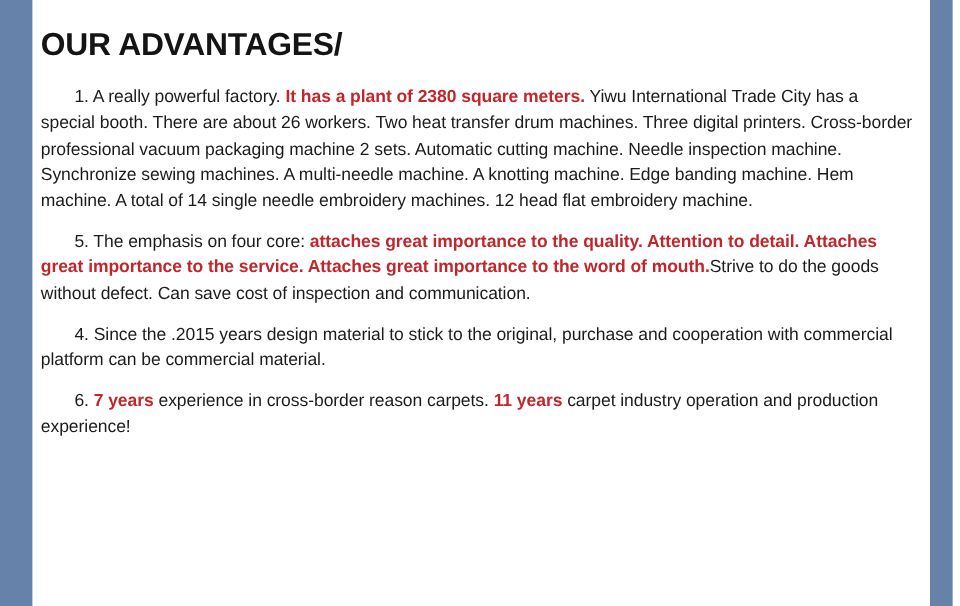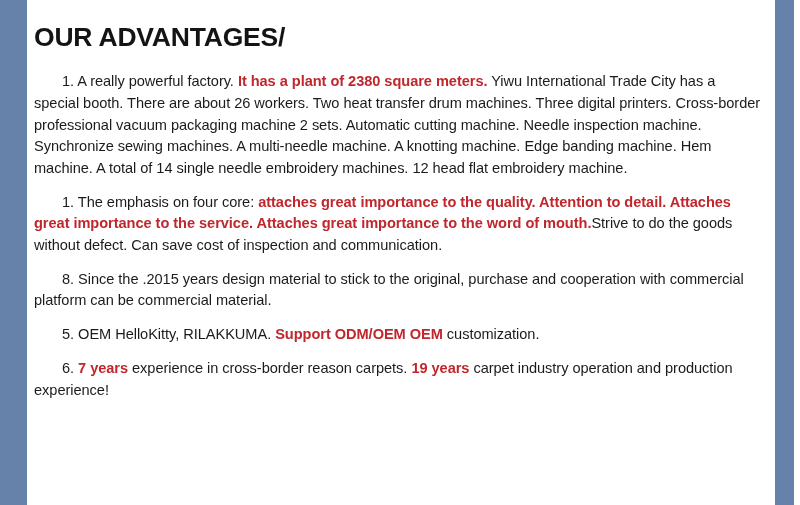--- a/index.html
+++ b/index.html
@@ -90,20 +90,19 @@
   <div class="edge-bar left"></div>
   <div class="edge-bar right"></div>
   <div class="far-right-white"></div>
 
   <div class="content">
 
     <h1 class="doc-title">OUR ADVANTAGES/</h1>
 
     <div class="body-block">
         <p class="para"><span class="blk">1. A really powerful factory. </span><span class="red">It has a plant of 2380 square meters.</span><span class="blk"> Yiwu International Trade City has a special booth. There are about 26 workers. Two heat transfer drum machines. Three digital printers. Cross-border professional vacuum packaging machine 2 sets. Automatic cutting machine. Needle inspection machine. Synchronize sewing machines. A multi-needle machine. A knotting machine. Edge banding machine. Hem machine. A total of 14 single needle embroidery machines. 12 head flat embroidery machine.</span></p>
-        <p class="para"><span class="blk">1. The emphasis on four core: </span><span class="red">attaches great importance to the quality. Attention to detail. Attaches great importance to the service. Attaches great importance to the word of mouth.</span><span class="blk">Strive to do the goods without defect.  Can save cost of inspection and communication.</span></p>
-        <p class="para"><span class="blk">8. Since the .2015 years design material to stick to the original, purchase and cooperation with commercial platform can be commercial material.</span></p>
-        <p class="para"><span class="blk">5. OEM HelloKitty, RILAKKUMA. </span><span class="red">Support ODM/OEM OEM</span><span class="blk"> customization.</span></p>
-        <p class="para"><span class="blk">6. </span><span class="red">7 years</span><span class="blk"> experience in cross-border reason carpets. </span><span class="red">19 years</span><span class="blk"> carpet industry operation and production experience!</span></p>
+        <p class="para"><span class="blk">5. The emphasis on four core: </span><span class="red">attaches great importance to the quality. Attention to detail. Attaches great importance to the service. Attaches great importance to the word of mouth.</span><span class="blk">Strive to do the goods without defect.  Can save cost of inspection and communication.</span></p>
+        <p class="para"><span class="blk">4. Since the .2015 years design material to stick to the original, purchase and cooperation with commercial platform can be commercial material.</span></p>
+        <p class="para"><span class="blk">6. </span><span class="red">7 years</span><span class="blk"> experience in cross-border reason carpets. </span><span class="red">11 years</span><span class="blk"> carpet industry operation and production experience!</span></p>
       </div>
 
   </div>
 </div>
 
 </body></html>

